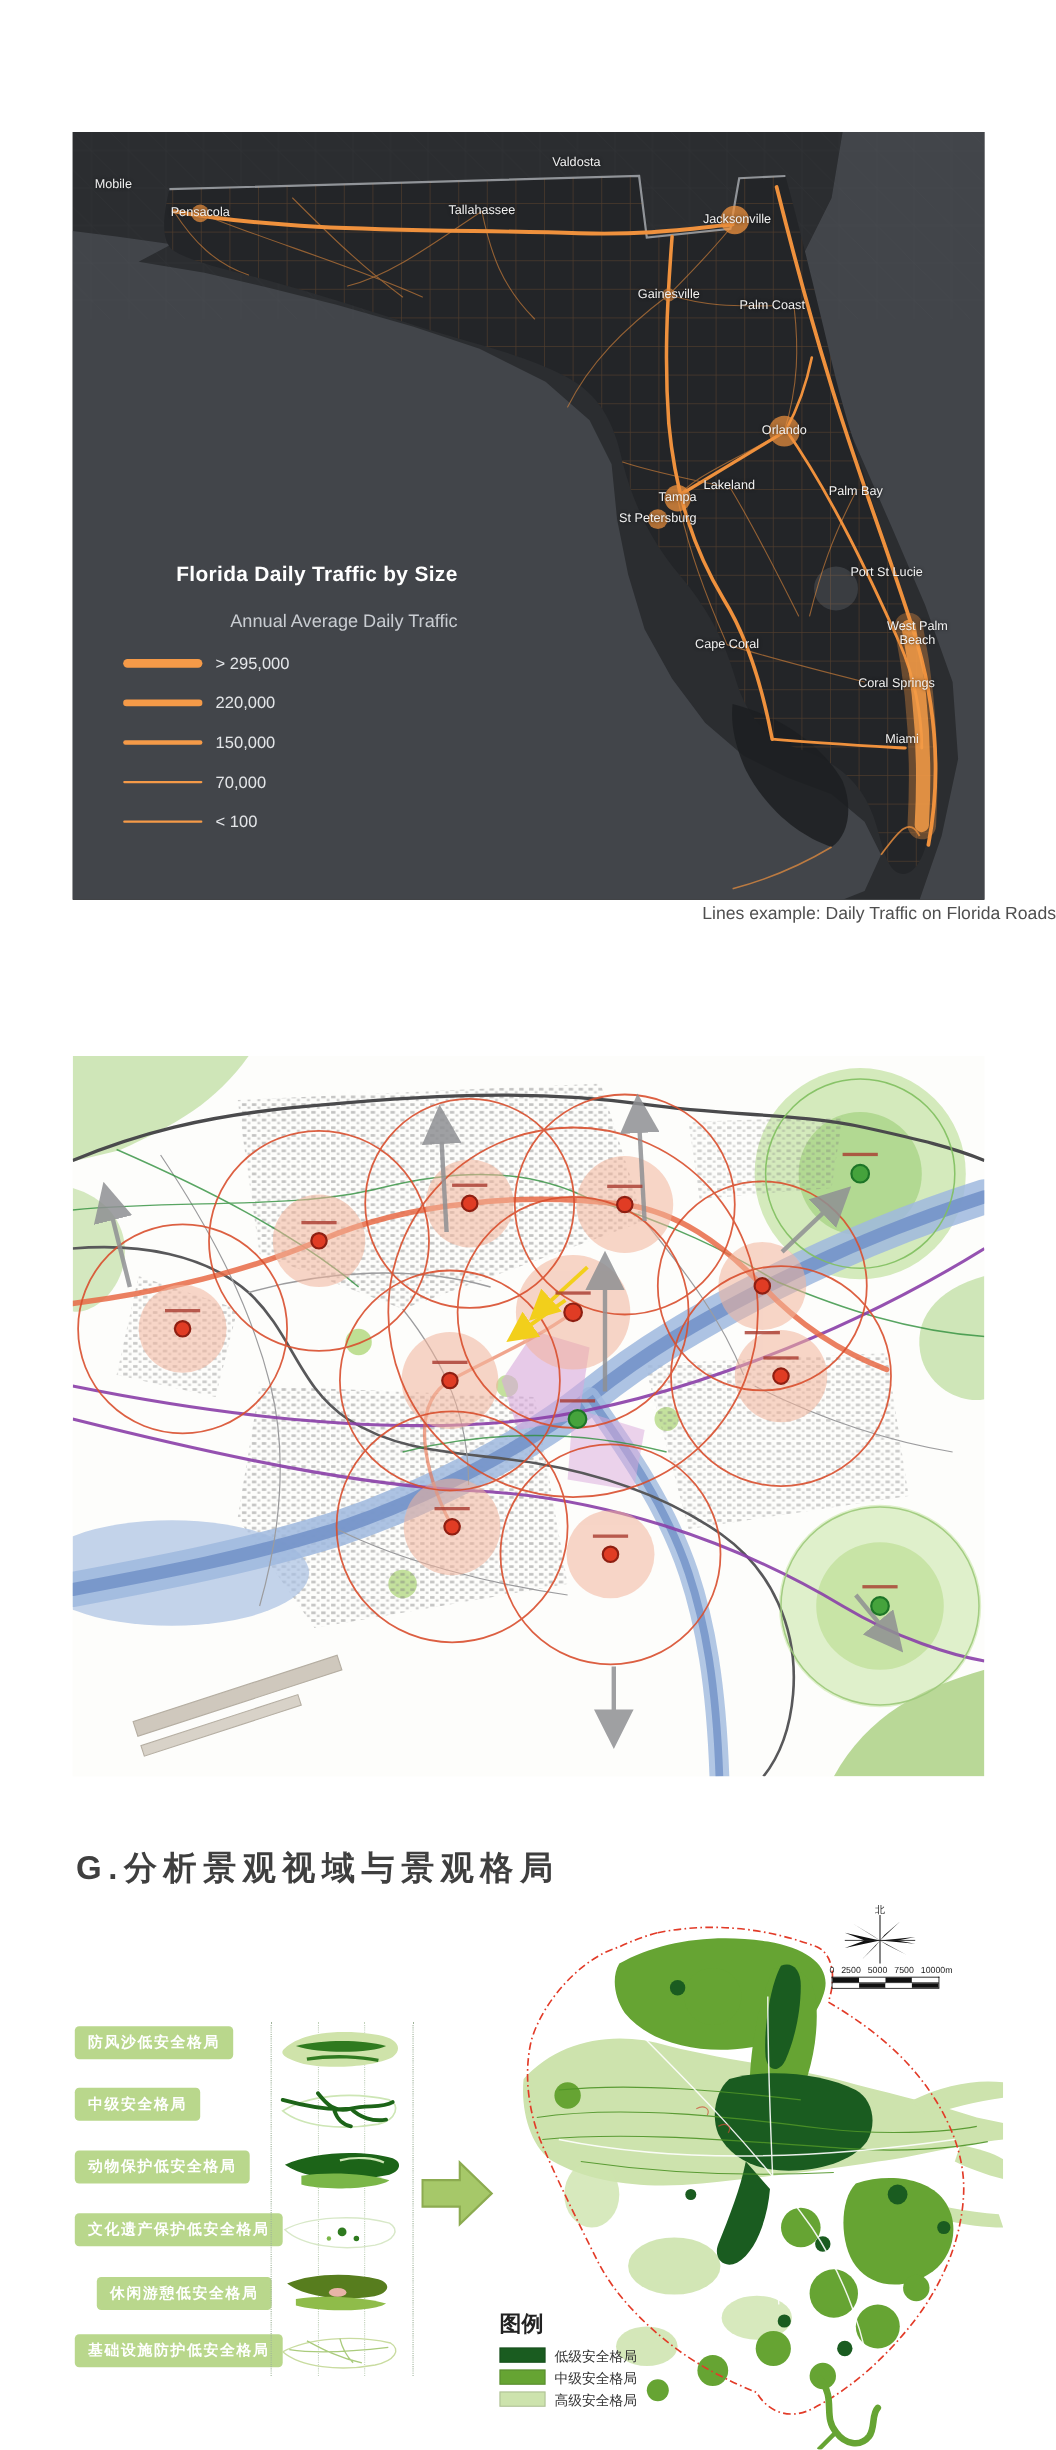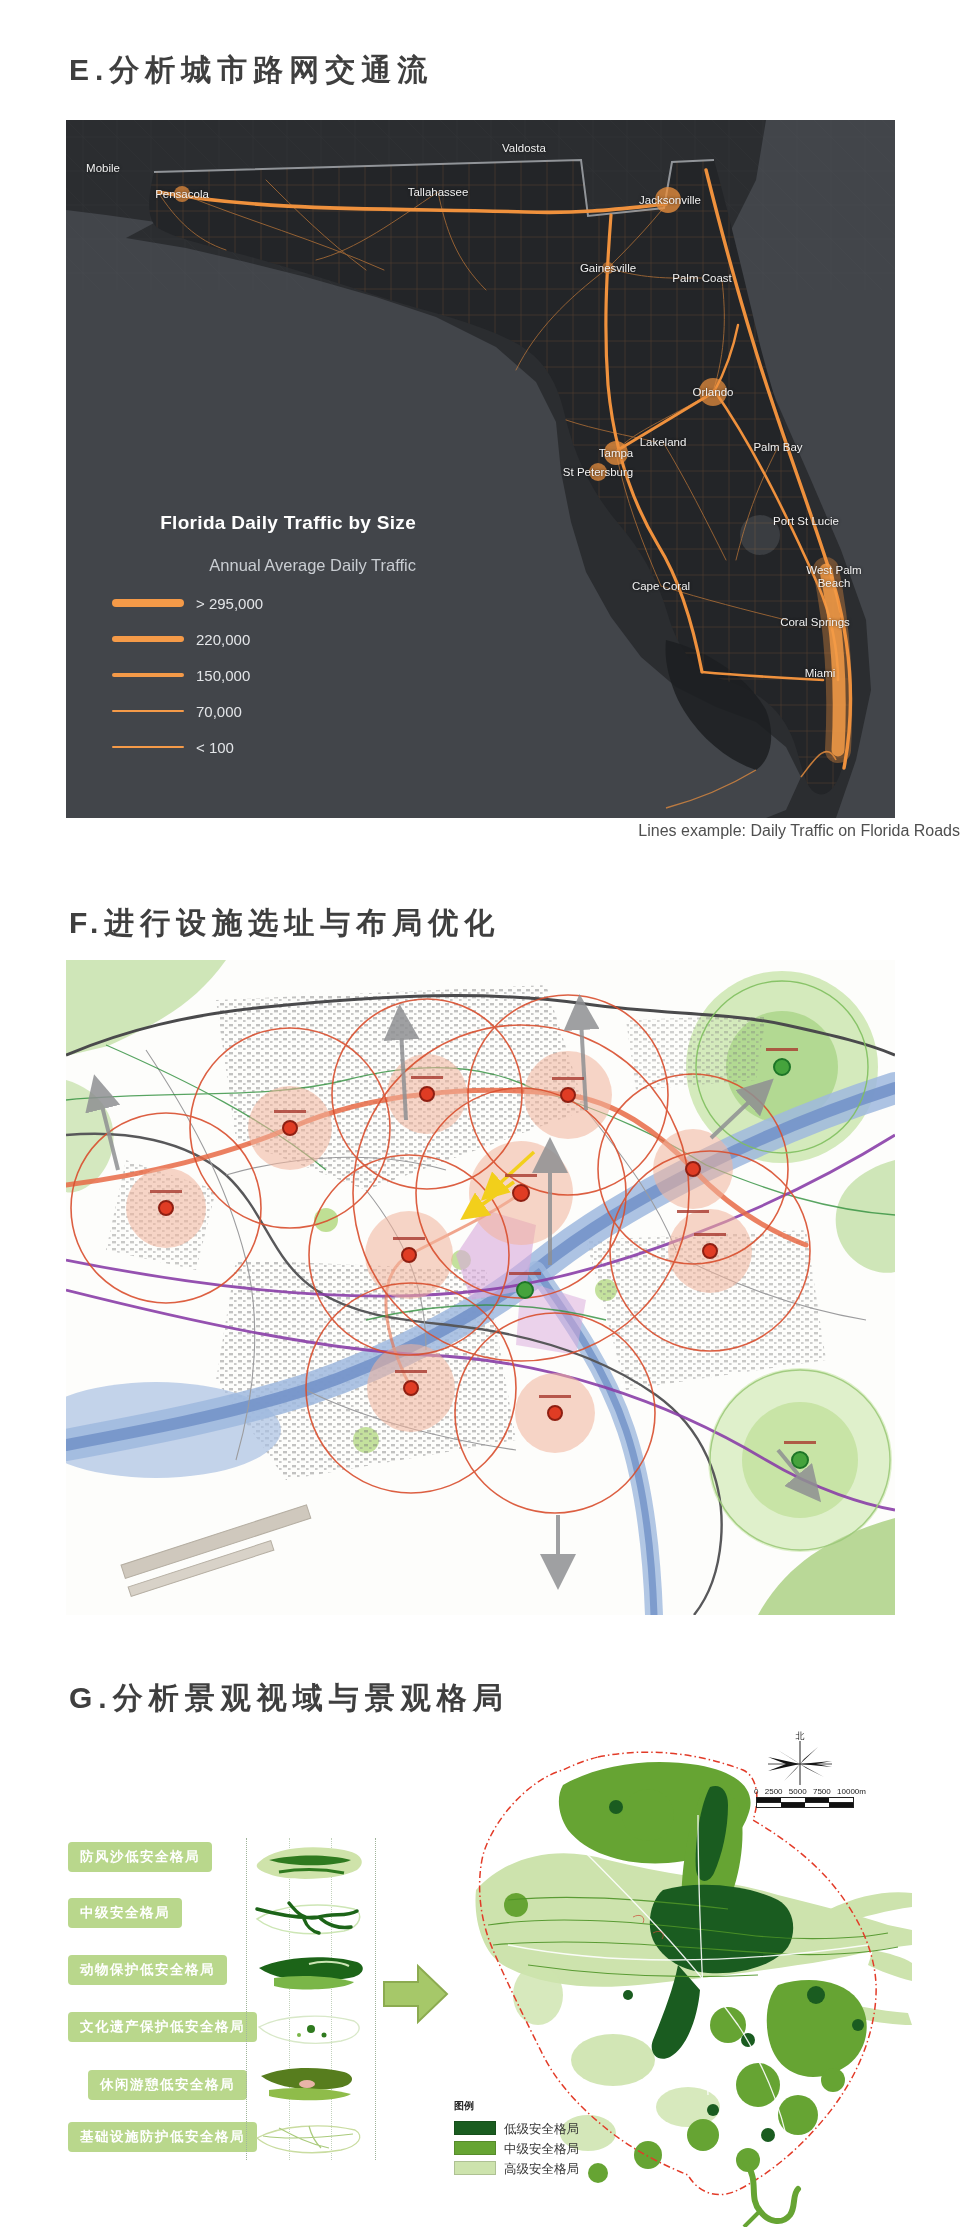--- a/index.html
+++ b/index.html
@@ -36,31 +36,30 @@
   #map-g{position:absolute;left:448px;top:1695px;width:464px;height:532px;}
   #g-compass{position:absolute;left:318px;top:36px;width:68px;text-align:center;}
   #g-compass .north{font-size:9px;color:#222;line-height:10px;}
   #g-scale{position:absolute;left:306px;top:92px;width:112px;}
   #g-scale-ticks{display:flex;justify-content:space-between;font-size:8px;color:#222;margin-bottom:1px;}
   .sb-row{display:flex;height:4px;width:96px;border:1px solid #222;border-bottom:none;margin-left:2px;}
   .sb-row:last-child{border-bottom:1px solid #222;}
   .sb-seg{width:24px;height:4px;}
   .sb-b{background:#111;} .sb-w{background:#fff;}
   #g-legend{position:absolute;left:6px;top:404px;width:160px;}
-  #g-legend .gl-title{font-size:10px;font-weight:bold;color:#222;margin-bottom:8px;}
+  #g-legend .gl-title{font-size:20px;font-weight:bold;color:#222;margin-bottom:8px;}
   .g-leg-row{display:flex;align-items:flex-start;margin-bottom:3px;}
   .g-leg-swatch{width:40px;height:12px;margin-right:8px;border:1px solid rgba(0,0,0,.15);flex:0 0 40px;}
   .g-leg-lbl{font-size:12.5px;color:#333;white-space:nowrap;}
 </style>
 </head>
 <body>
 
 <div id="page">
 
-  <div class="sec-title" style="top:50px;">E.分析城市路网交通流</div>
 
   <div id="map-e">
     <svg width="829" height="698" viewBox="0 0 829 698">
       <defs>
         <clipPath id="stateclip">
           <path d="M88,52 L515,40 L522,96 L598,88 L606,42 L648,40 C663,95 676,150 694,225 C712,295 742,380 766,455 C782,515 788,575 778,640 C772,668 760,680 748,672 C738,664 736,645 728,622 C716,588 690,570 658,560 C630,552 612,530 602,495 C592,460 575,430 552,403 C528,375 510,340 500,300 C492,262 478,238 448,222 C410,202 362,192 318,178 C272,163 225,148 178,135 C140,125 108,118 92,108 C78,98 84,70 88,52 Z"></path>
         </clipPath>
         <pattern id="og" width="26" height="26" patternUnits="userSpaceOnUse">
           <path d="M0,13 H26 M13,0 V26" stroke="#f0923e" stroke-width="0.6"></path>
         </pattern>
@@ -170,21 +169,20 @@
           </div>
           <div class="e-leg-row">
             <span class="e-leg-line" style="height: 1.2px;"></span>
             <span class="e-leg-lbl">&lt; 100</span>
           </div>
         </div>
     </div>
   </div>
   <div id="e-caption">Lines example: Daily Traffic on Florida Roads</div>
 
-  <div class="sec-title" style="top:903px;">F.进行设施选址与布局优化</div>
 
   <div id="map-f">
     <svg width="829" height="655" viewBox="0 0 829 655">
       <defs>
         <pattern id="blk" width="9" height="7" patternUnits="userSpaceOnUse">
           <rect x="1" y="1" width="4" height="2.4" fill="#7a7a7a"></rect>
           <rect x="6" y="4" width="2.6" height="2" fill="#8a8a8a"></rect>
         </pattern>
         <marker id="garr" markerWidth="9" markerHeight="9" refX="7" refY="4.5" orient="auto">
           <path d="M0,0 L9,4.5 L0,9 Z" fill="#8f9093"></path>

